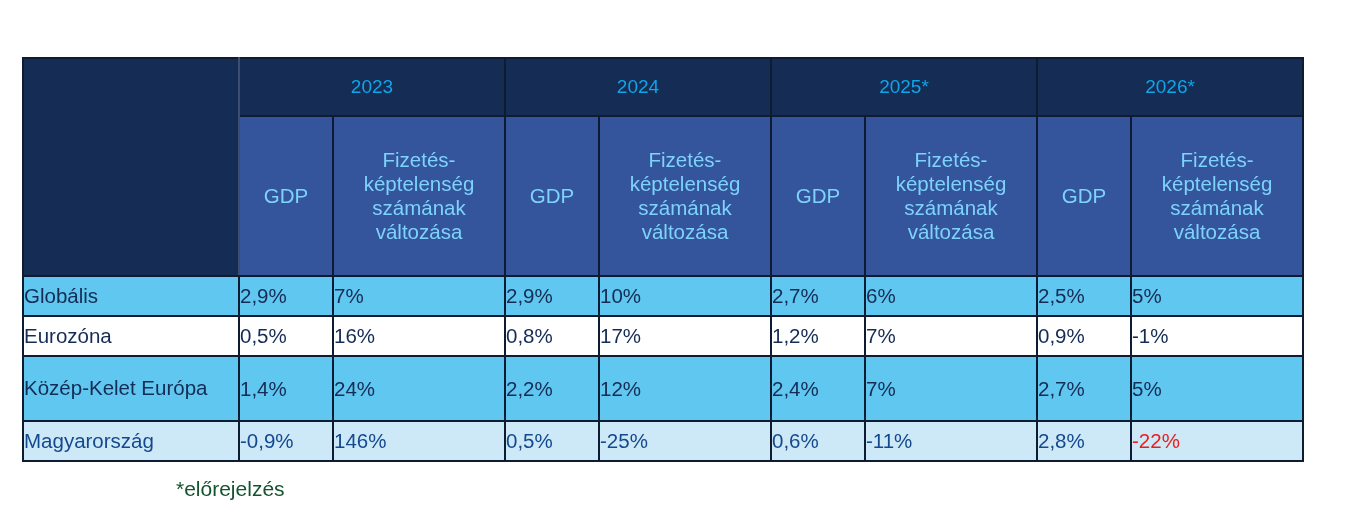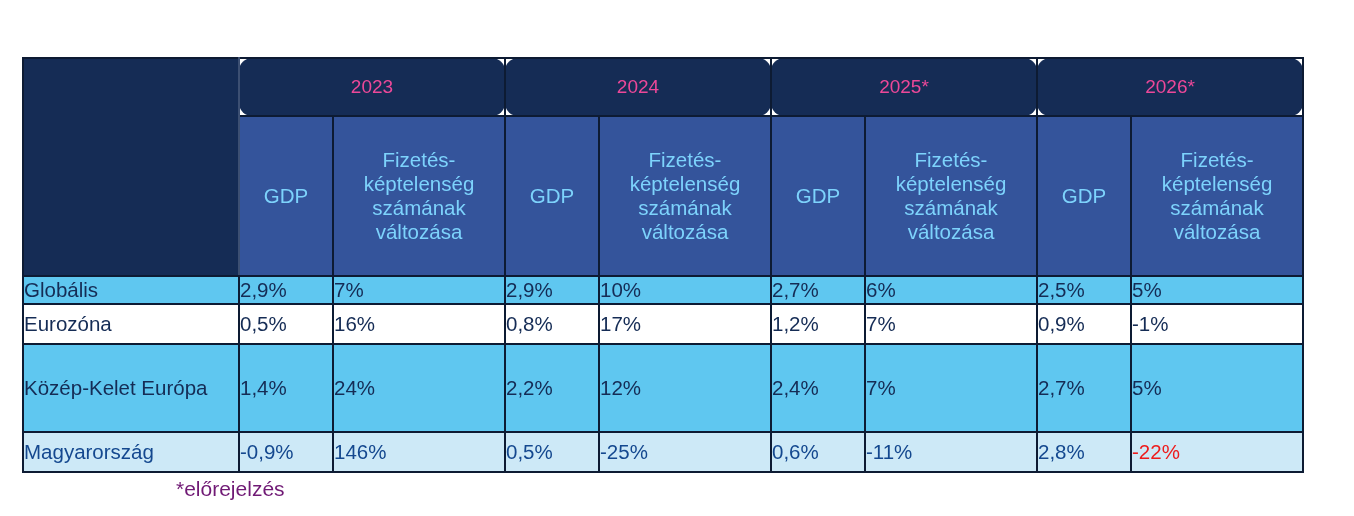--- a/index.html
+++ b/index.html
@@ -55,26 +55,25 @@
     font-weight: normal;
   }
 
   
   .corner-cell {
     background: #152c55;
     border-right-color: #3c4f72 !important;
   }
   .year-cell {
     background: #152c55;
-    color: #ec4899;
+    color: #0ea5e9;
     font-weight: bold;
     font-size: 19px;
     text-align: center;
     height: 56px;
-    border-radius: 13px;
   }
   .sub-cell {
     background: #34549b;
     color: #7dd3fc;
     font-size: 20.5px;
     text-align: center;
     line-height: 1.18;
     height: 158px;
     padding: 0 2px;
   }
@@ -101,32 +100,32 @@
     color: #14488f;
   }
   tr.highlight-row .row-label {
     color: #14488f;
   }
 
   td.negative-accent {
     color: #ee1c1c !important;
   }
 
-  .r1 { height: 28px; }
+  .r1 { height: 40px; }
   .r2 { height: 40px; margin-top: 40px; }
-  .r3 { height: 88px; }
+  .r3 { height: 65px; }
   .r4 { height: 40px; margin-top: 38px; }
 
   
   #footnote {
     position: absolute;
     left: 176px;
     top: 477px;
     font-size: 21px;
-    color: #701a75;
+    color: #14532d;
     white-space: nowrap;
   }
 </style>
 </head>
 <body>
 
 <div id="page">
 
 
   <table id="data-table">

